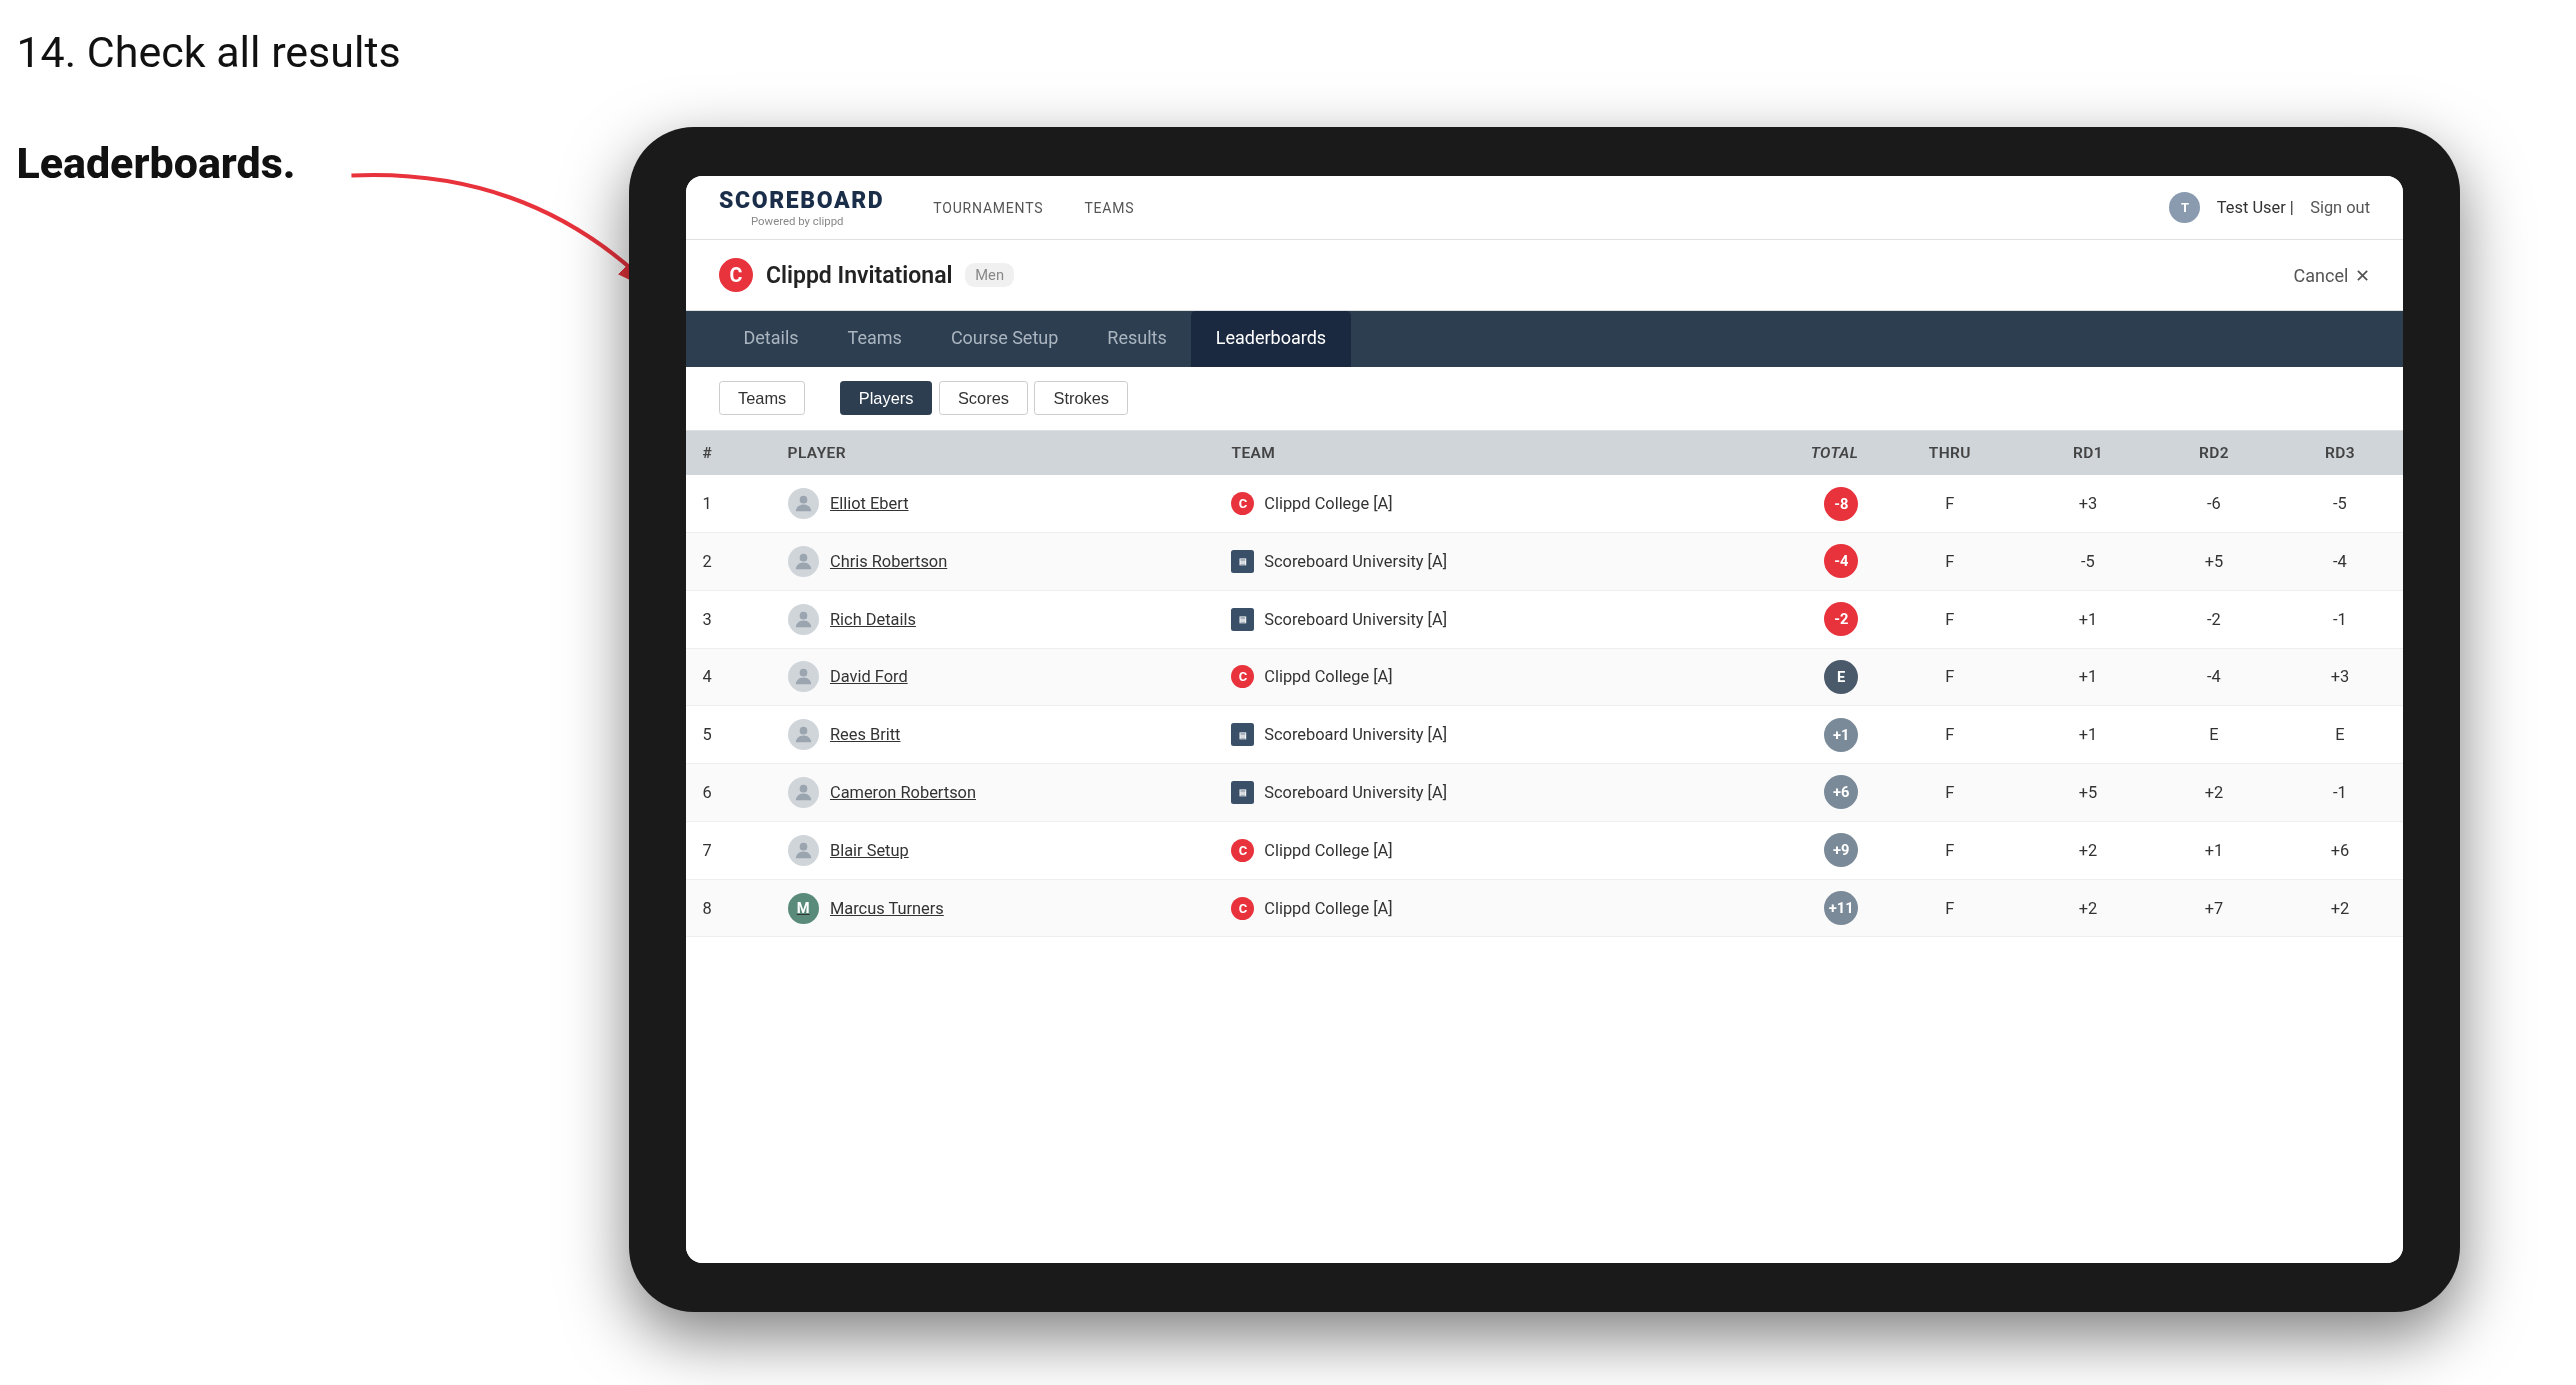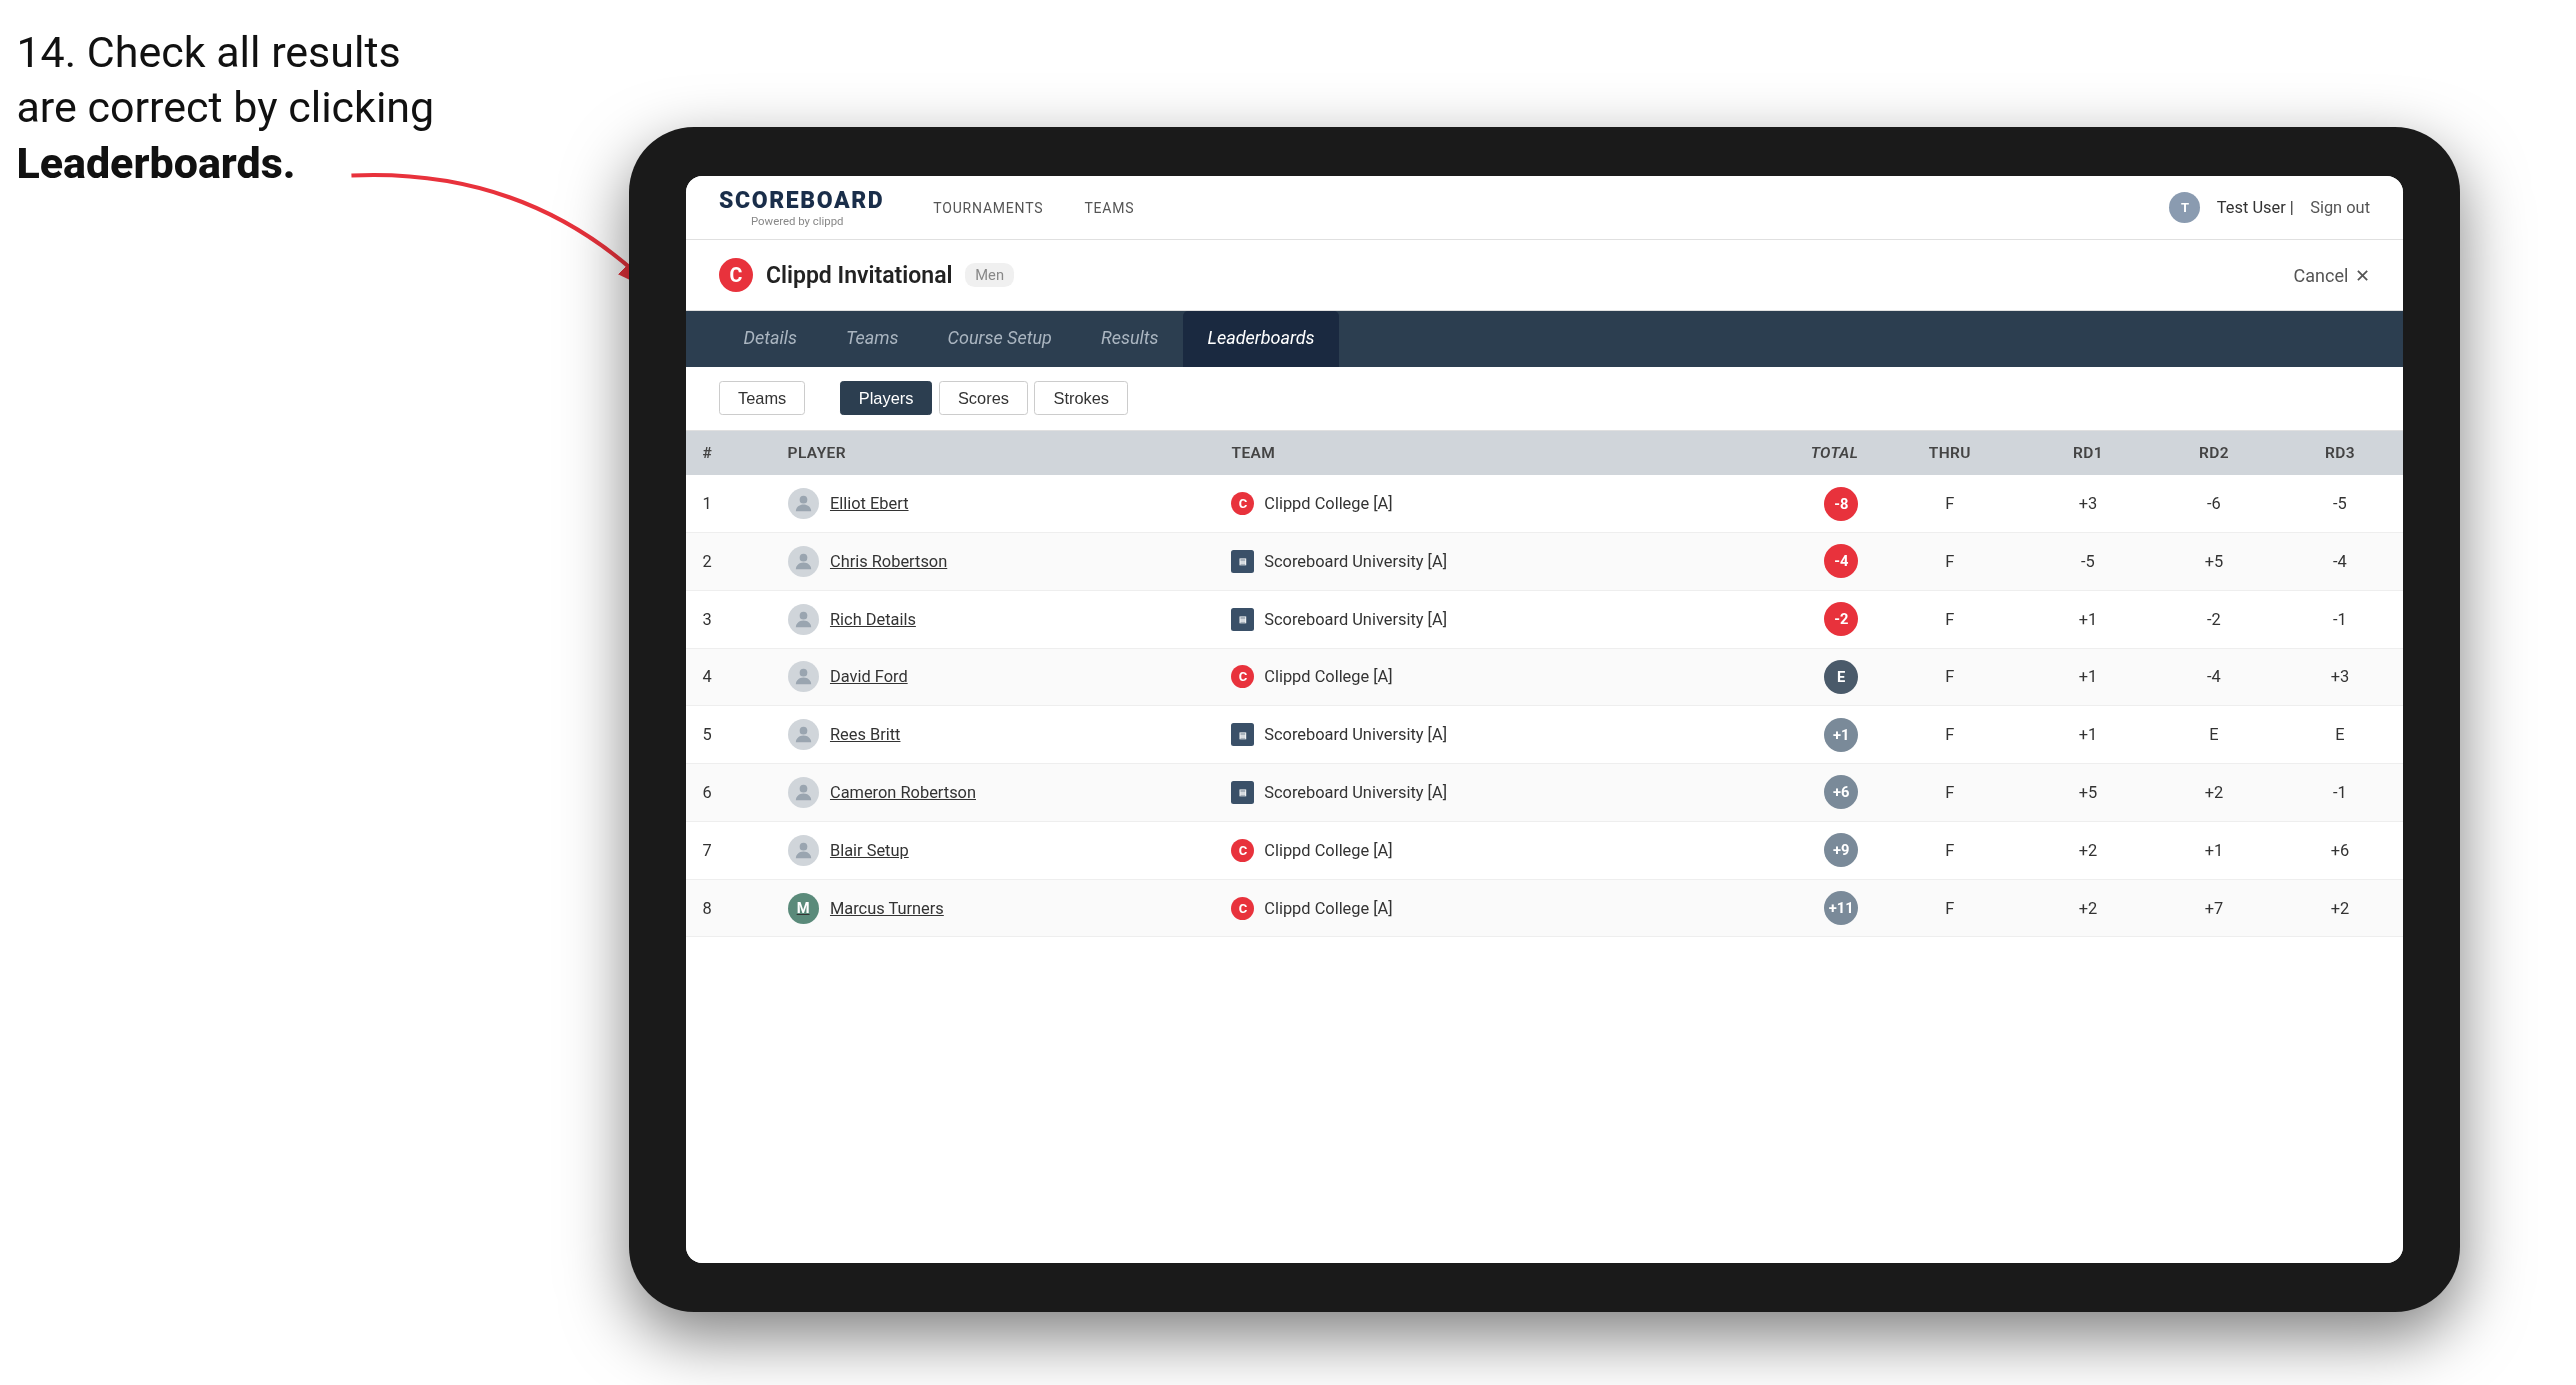--- a/index.html
+++ b/index.html
@@ -185,21 +185,20 @@
       display: flex;
       padding: 0 33px;
       flex-shrink: 0;
     }
     .tab-item {
       padding: 16.4px 24.5px;
       font-size: 18px;
       color: #aab5c0;
       cursor: pointer;
       border-bottom: 2.5px solid transparent;
-      font-style: italic;
     }
     .tab-item.active {
       background: #1a2940;
       color: #ffffff;
       border-radius: 4.9px 4.9px 0 0;
     }
 
     
     .filter-row {
       background: #ffffff;
@@ -346,21 +345,21 @@
     }
     .score-red { background: #e8323c; }
     .score-gray { background: #7a8a99; }
     .score-dark { background: #4a5a6a; }
   </style>
 </head>
 <body>
 
 <div class="instruction">
   <span>14. Check all results</span><br>
-  <span>are correct by clicking</span><br>
+  <br>
   <strong>Leaderboards.</strong>
 </div>
 
 <div class="arrow-container">
   <svg viewBox="0 0 500 200" xmlns="http://www.w3.org/2000/svg">
     <defs>
       <marker id="arrowhead" markerWidth="10" markerHeight="7" refX="9" refY="3.5" orient="auto">
         <polygon points="0 0, 10 3.5, 0 7" fill="#e8323c"></polygon>
       </marker>
     </defs>

